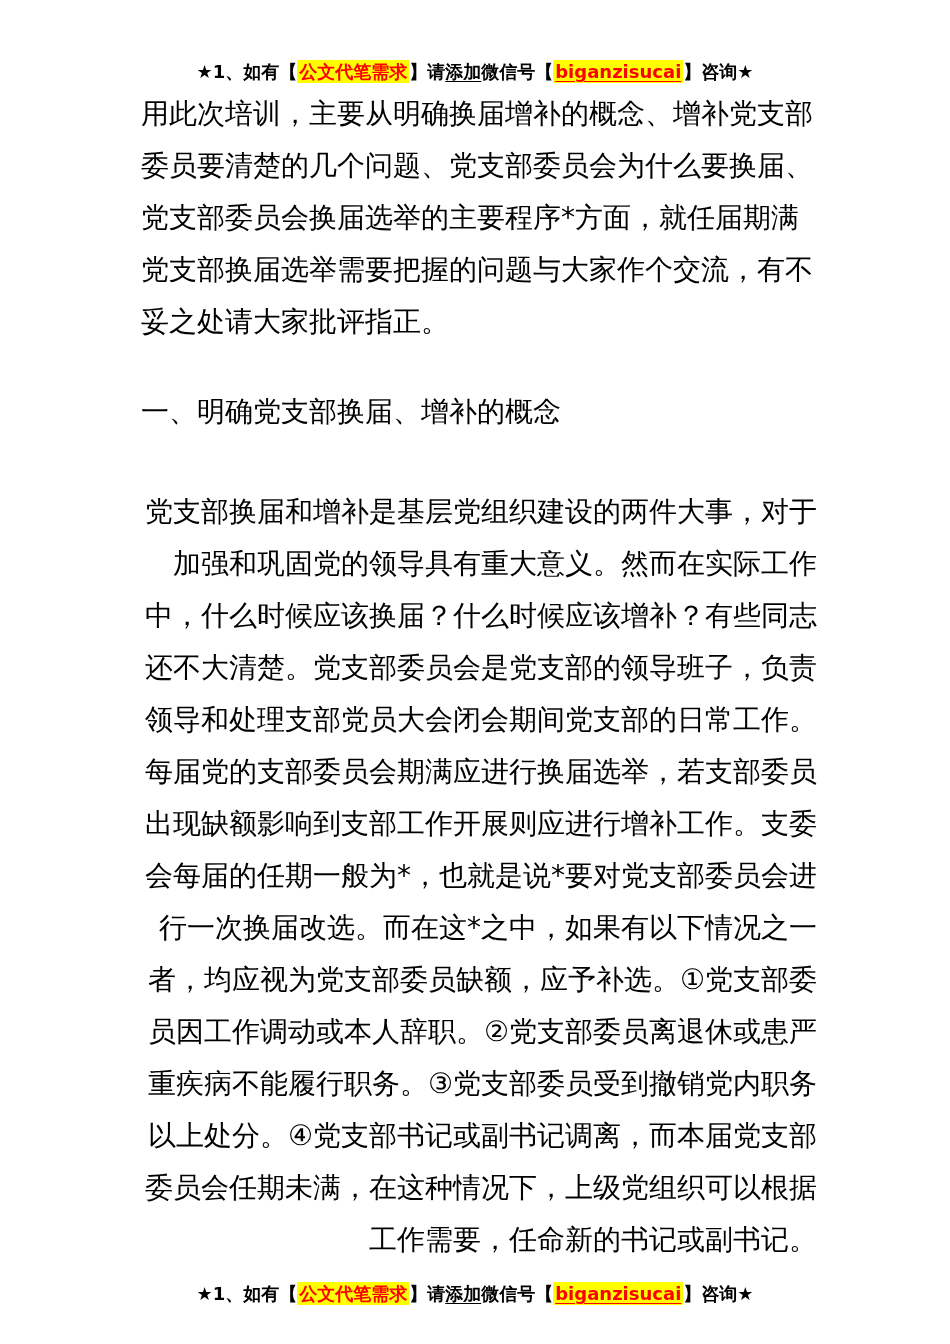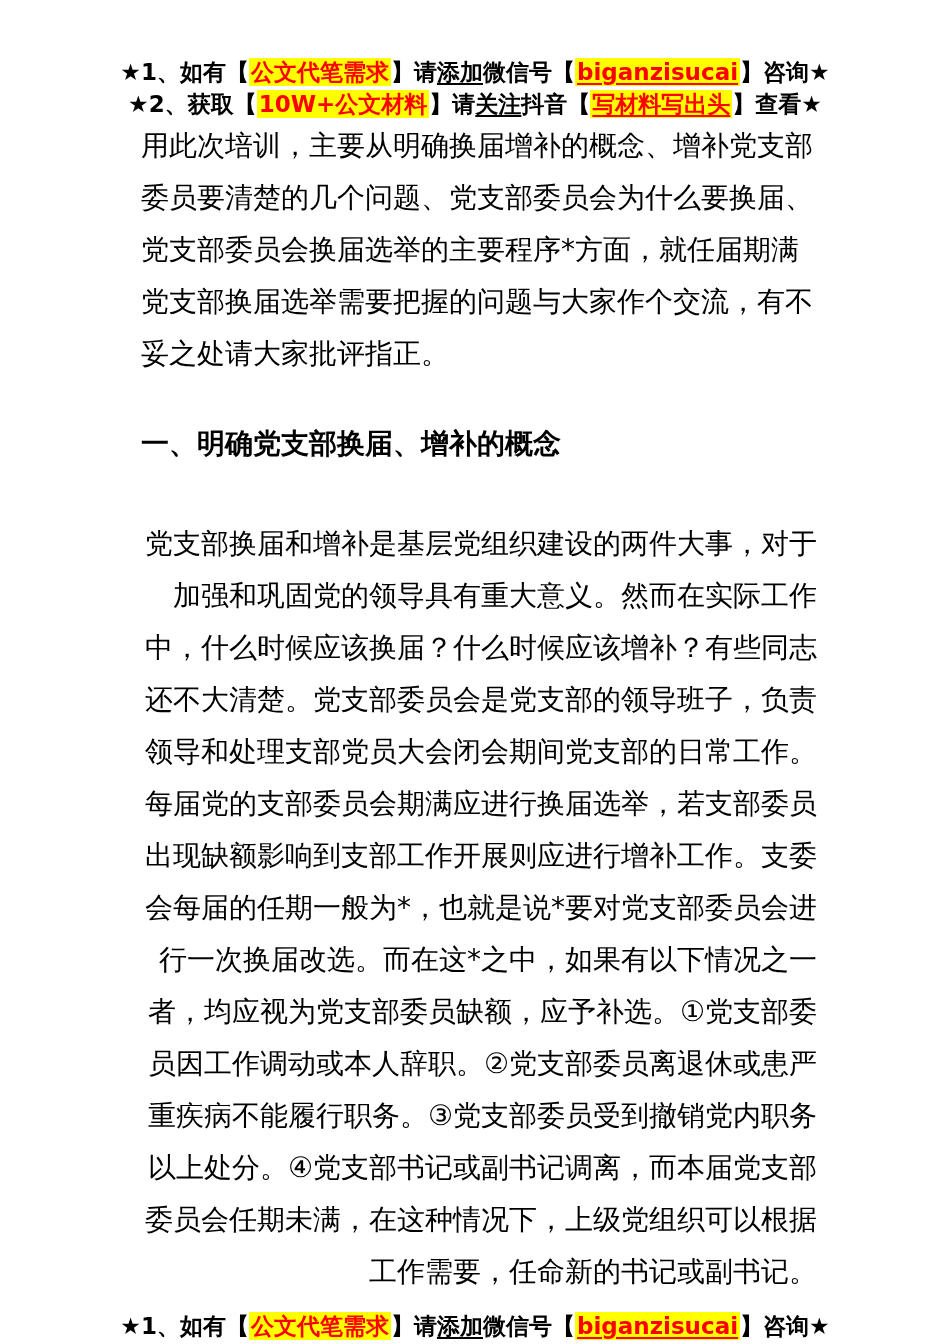--- a/index.html
+++ b/index.html
@@ -15,21 +15,21 @@
     background: #ffffff;
     font-family: "DejaVu Sans", "Liberation Sans", sans-serif;
     color: #000000;
     box-sizing: border-box;
     padding-top: 56px;
     overflow: hidden;
   }
   
   .promo {
     text-align: center;
-    font-size: 23px;
+    font-size: 18px;
     font-weight: bold;
     line-height: 32px;
     color: #000000;
     white-space: nowrap;
   }
   .promo .seg-plain { color: #000000; }
   .promo .seg-underline {
     color: #000000;
     text-decoration: underline;
     text-underline-offset: 3px;
@@ -56,39 +56,38 @@
     text-align: left;
     letter-spacing: 0;
     word-break: break-all;
   }
   .para {
     margin: 0;
   }
   .heading {
     margin: 38px 0 0 0;
     font-size: 28px;
-    font-weight: bold;
+    font-weight: normal;
     line-height: 52px;
   }
   .para-main {
     margin-top: 48px;
     text-align: right;
   }
   .promo-footer {
     margin-top: 12px;
   }
 </style>
 </head>
 <body>
 
 <div class="page">
 
   <div class="promo promo-header">
     <div class="promo-line"><span class="seg-plain">★1、如有【</span><span class="seg-highlight">公文代笔需求</span><span class="seg-plain">】请</span><span class="seg-underline">添加</span><span class="seg-plain">微信号【</span><span class="seg-highlight-underline">biganzisucai</span><span class="seg-plain">】咨询★</span></div>
-    <div class="promo-line"><span class="seg-plain">★2、获取【</span><span class="seg-highlight">10W+公文材料</span><span class="seg-plain">】请</span><span class="seg-underline">关注</span><span class="seg-plain">抖音【</span><span class="seg-highlight-underline">写材料写出头</span><span class="seg-plain">】查看★</span></div>
   </div>
 
   <div class="doc-body">
     <p class="para">用此次培训，主要从明确换届增补的概念、增补党支部委员要清楚的几个问题、党支部委员会为什么要换届、党支部委员会换届选举的主要程序*方面，就任届期满党支部换届选举需要把握的问题与大家作个交流，有不妥之处请大家批评指正。</p>
     <h2 class="heading">一、明确党支部换届、增补的概念</h2>
     <p class="para para-main">党支部换届和增补是基层党组织建设的两件大事，对于加强和巩固党的领导具有重大意义。然而在实际工作中，什么时候应该换届？什么时候应该增补？有些同志还不大清楚。党支部委员会是党支部的领导班子，负责领导和处理支部党员大会闭会期间党支部的日常工作。每届党的支部委员会期满应进行换届选举，若支部委员出现缺额影响到支部工作开展则应进行增补工作。支委会每届的任期一般为*，也就是说*要对党支部委员会进行一次换届改选。而在这*之中，如果有以下情况之一者，均应视为党支部委员缺额，应予补选。①党支部委员因工作调动或本人辞职。②党支部委员离退休或患严重疾病不能履行职务。③党支部委员受到撤销党内职务以上处分。④党支部书记或副书记调离，而本届党支部委员会任期未满，在这种情况下，上级党组织可以根据工作需要，任命新的书记或副书记。</p>
   </div>
 
   <div class="promo promo-footer">
     <div class="promo-line"><span class="seg-plain">★1、如有【</span><span class="seg-highlight">公文代笔需求</span><span class="seg-plain">】请</span><span class="seg-underline">添加</span><span class="seg-plain">微信号【</span><span class="seg-highlight-underline">biganzisucai</span><span class="seg-plain">】咨询★</span></div>

